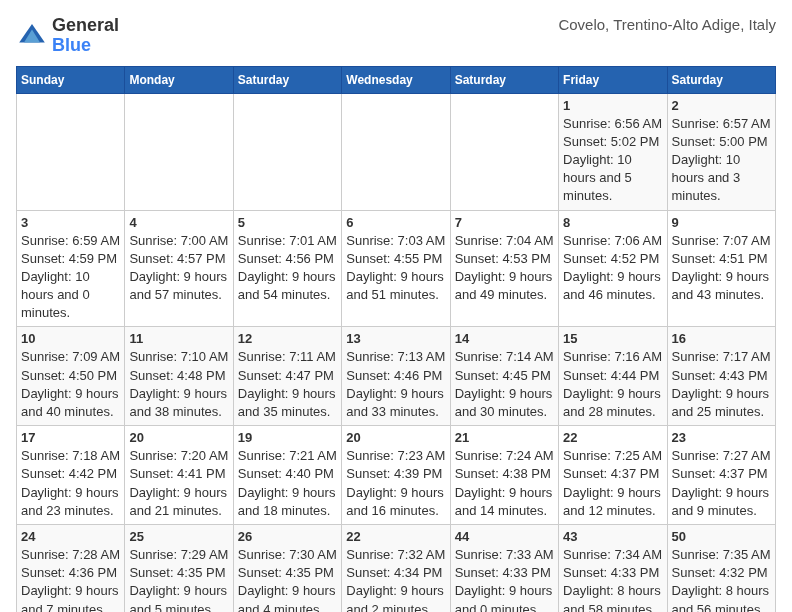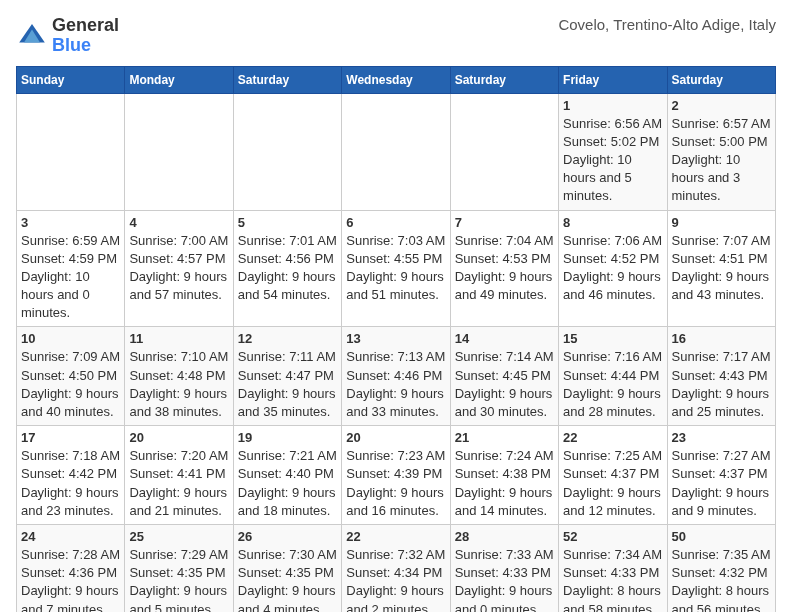--- a/index.html
+++ b/index.html
@@ -234,25 +234,25 @@
         </td>
         <td>
           <div class="day-number">26</div>
           <div class="day-detail">Sunrise: 7:30 AM<br>Sunset: 4:35 PM<br>Daylight: 9 hours and 4 minutes.</div>
         </td>
         <td>
           <div class="day-number">22</div>
           <div class="day-detail">Sunrise: 7:32 AM<br>Sunset: 4:34 PM<br>Daylight: 9 hours and 2 minutes.</div>
         </td>
         <td>
-          <div class="day-number">28</div>
+          <div class="day-number">44</div>
           <div class="day-detail">Sunrise: 7:33 AM<br>Sunset: 4:33 PM<br>Daylight: 9 hours and 0 minutes.</div>
         </td>
         <td>
-          <div class="day-number">52</div>
+          <div class="day-number">43</div>
           <div class="day-detail">Sunrise: 7:34 AM<br>Sunset: 4:33 PM<br>Daylight: 8 hours and 58 minutes.</div>
         </td>
         <td>
           <div class="day-number">50</div>
           <div class="day-detail">Sunrise: 7:35 AM<br>Sunset: 4:32 PM<br>Daylight: 8 hours and 56 minutes.</div>
         </td>
       </tr>
     </tbody>
 </table>
 

